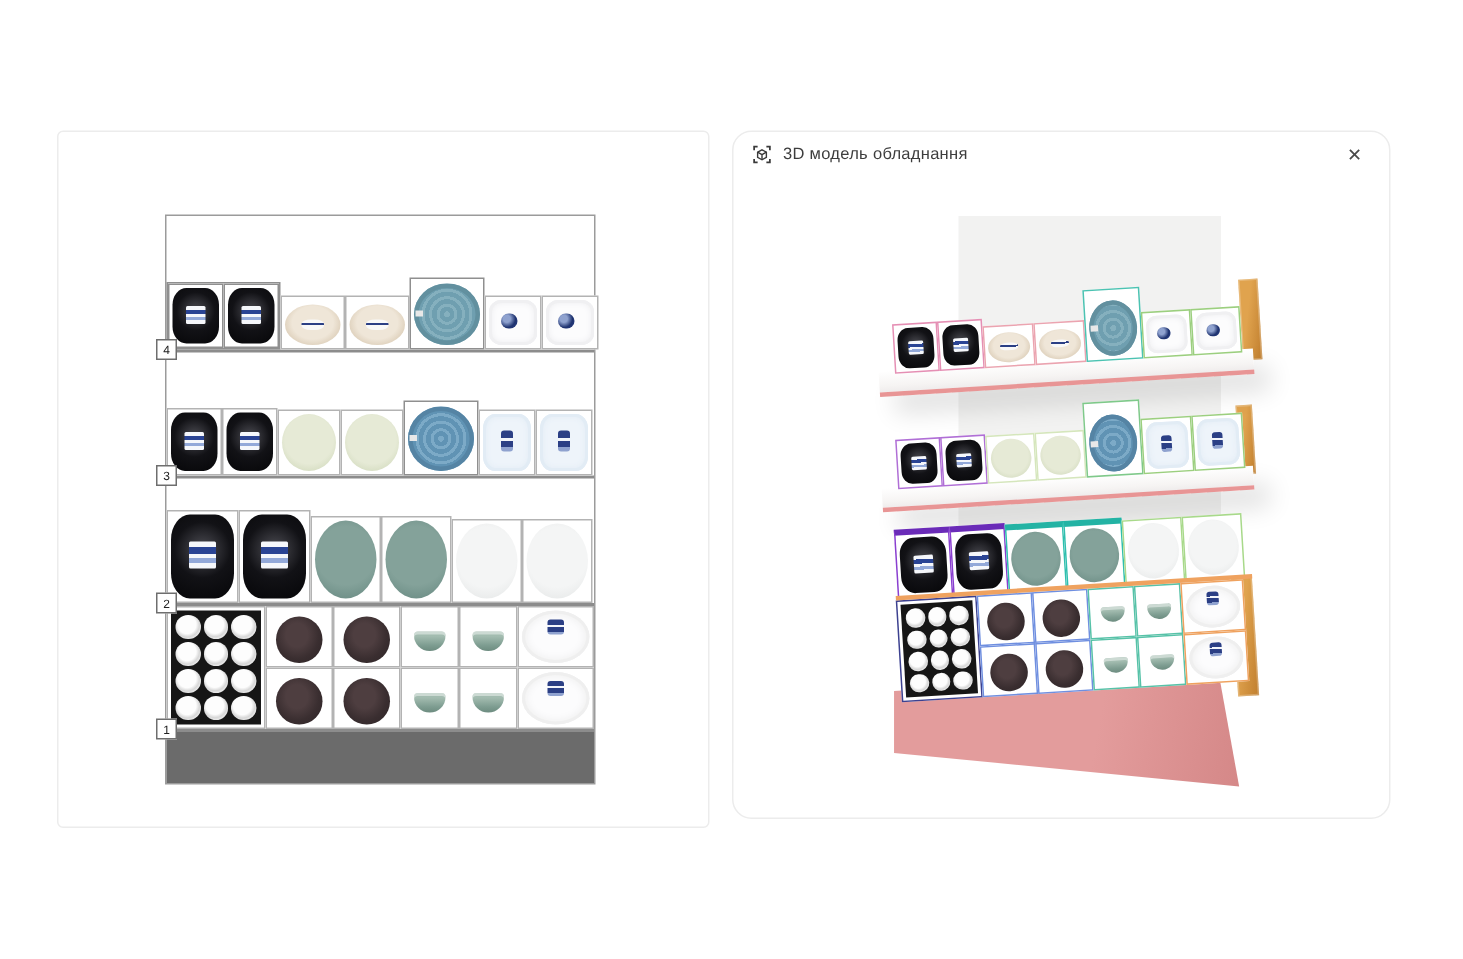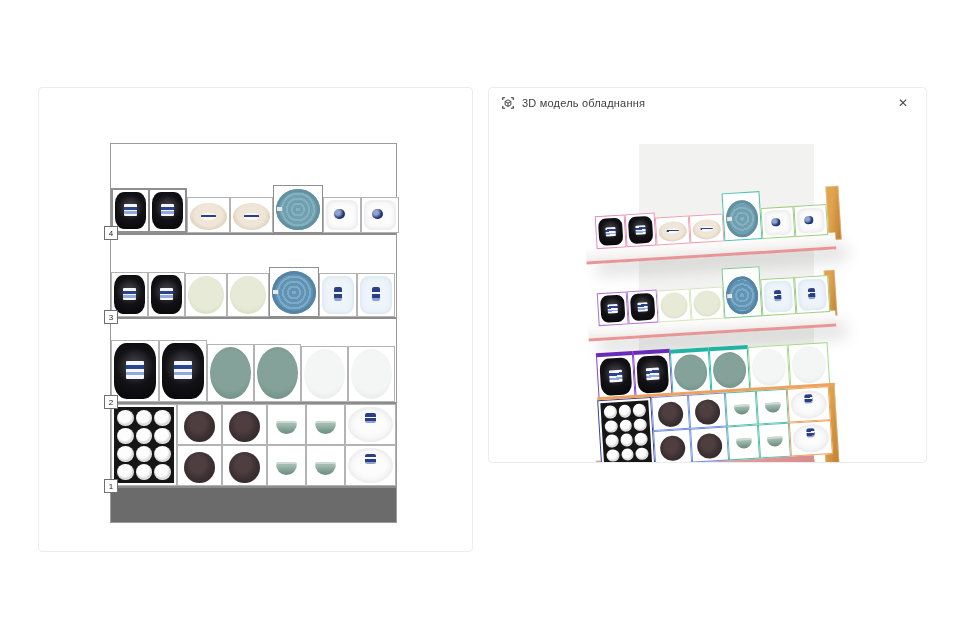--- a/index.html
+++ b/index.html
@@ -1,19 +1,19 @@
 <!DOCTYPE html>
 <html><head>
 <meta charset="utf-8">
 <style>
   html,body{margin:0;padding:0;}
   body{width:975px;height:639px;background:#ffffff;font-family:"Liberation Sans",sans-serif;position:relative;overflow:hidden;}
   .panel{position:absolute;background:#fff;border:1px solid #ececec;border-radius:4px;box-sizing:border-box;}
   #panel-left{left:38px;top:87px;width:435px;height:465px;}
-  #panel-right{left:488px;top:87px;width:439px;height:376px;}
+  #panel-right{left:488px;top:87px;width:439px;height:459px;border-radius:13px;}
 
   
   .hdr{position:absolute;left:0;top:0;right:0;height:30px;display:flex;align-items:center;padding-left:12px;}
   .hdr .ic3d{width:14px;height:14px;display:inline-block;margin-right:7px;}
   .hdr .ttl{font-size:11px;color:#3d3d3d;letter-spacing:.2px;}
   .hdr .cls{position:absolute;right:14px;top:6px;width:18px;height:18px;border:none;background:transparent;color:#4a4a4a;font-size:12px;line-height:18px;text-align:center;cursor:pointer;padding:0;font-family:"Liberation Sans",sans-serif;}
 
   
   .pg-frame{position:absolute;border:1px solid #9b9b9b;background:#fff;box-sizing:content-box;}
   .pg-line{position:absolute;left:0;width:100%;height:2px;background:#8c8c8c;}

